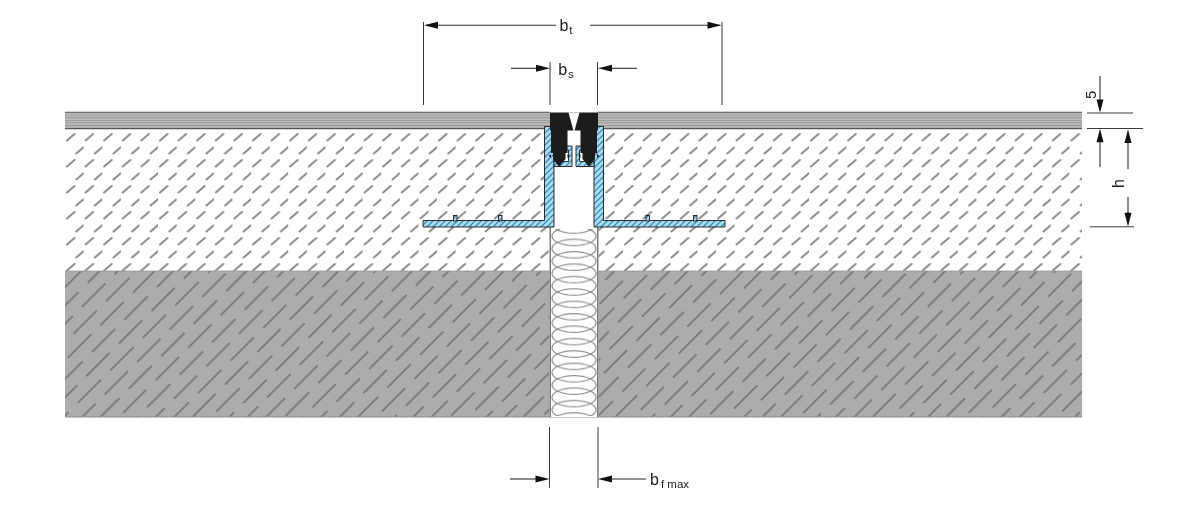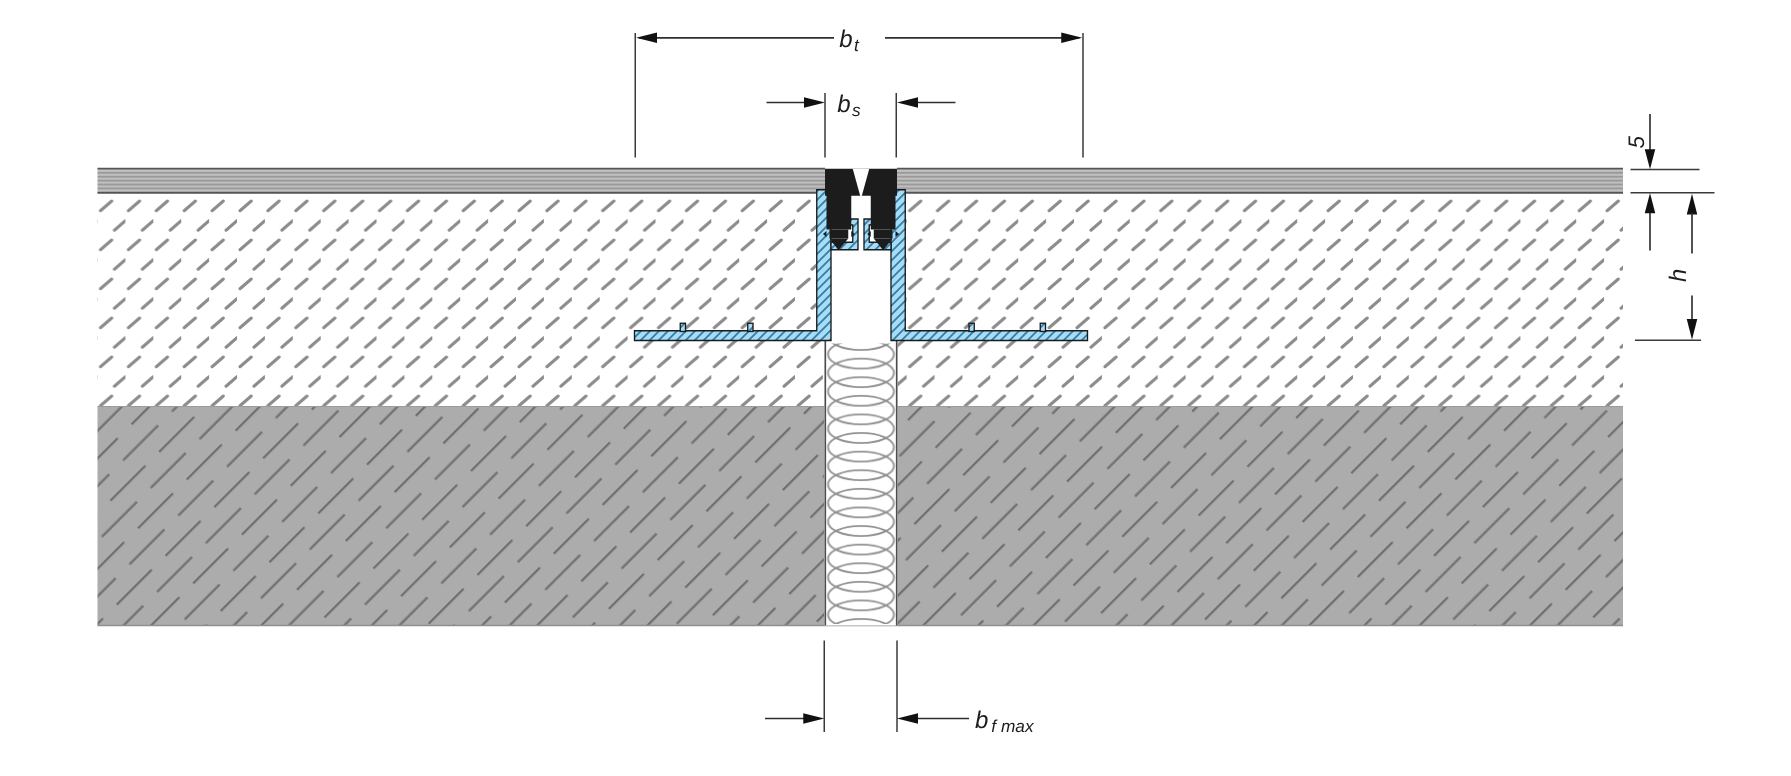--- a/index.html
+++ b/index.html
@@ -1,16 +1,16 @@
 <!DOCTYPE html>
 <html><head>
 <meta charset="utf-8">
 <style>
   html,body{margin:0;padding:0;background:#ffffff;}
-  .stage{width:1194px;height:517px;position:relative;background:#fff;overflow:hidden;font-style:italic;}
+  .stage{width:1194px;height:517px;position:relative;background:#fff;overflow:hidden;}
   svg{display:block;}
   text{font-family:"Liberation Sans","DejaVu Sans",sans-serif;fill:#1d1d1d;}
   .dim-line{stroke:#2f2f2f;stroke-width:1.1;fill:none;}
   .ext-line{stroke:#3a3a3a;stroke-width:1;fill:none;}
   .arrow{fill:#111;stroke:none;}
   .edge-dark{stroke:#555;stroke-width:1.1;}
   .gap-edge{stroke:#4c4c4c;stroke-width:1.1;}
   .blue-part{stroke:#1a1a1a;stroke-width:0.9;}
   .lbl-main{font-size:16px;}
   .lbl-sub{font-size:11.5px;}

